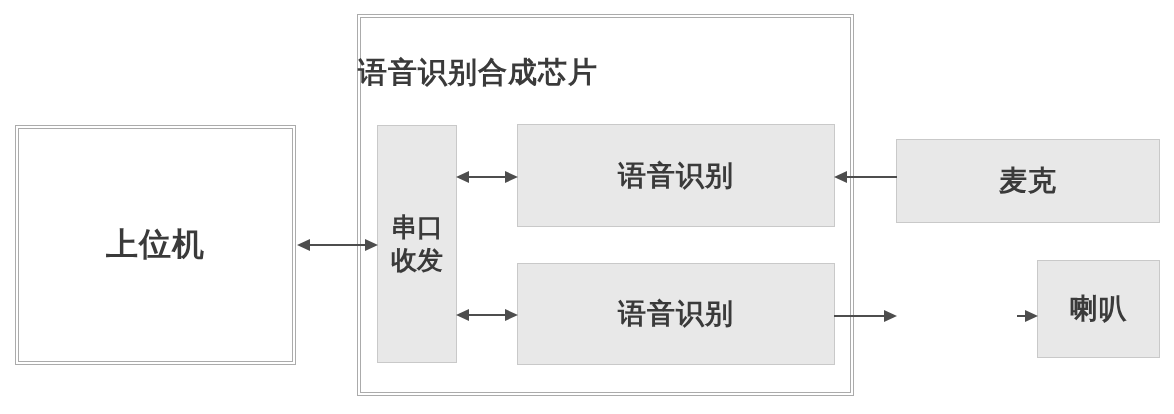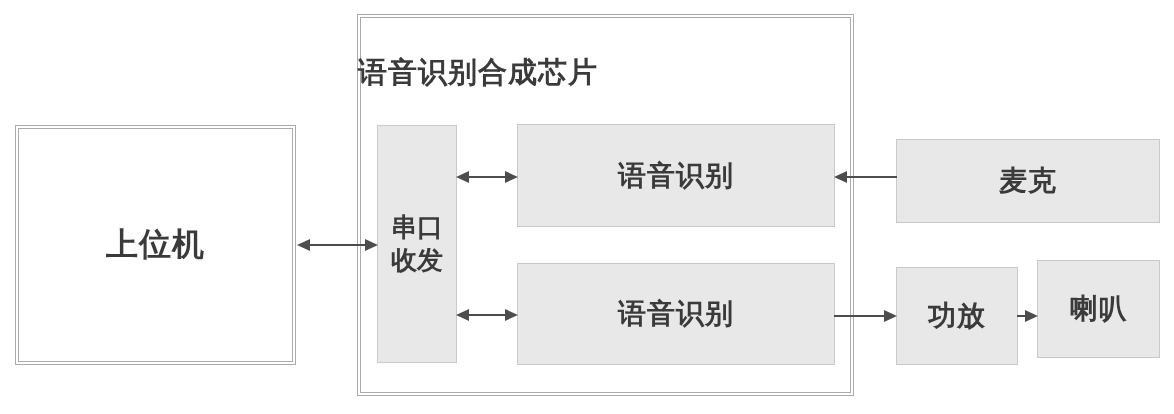--- a/index.html
+++ b/index.html
@@ -123,23 +123,20 @@
   </div>
 
   <div class="gbox tts">
     <span>语音识别</span>
   </div>
 
   <div class="gbox mic">
     <span>麦克</span>
   </div>
 
-  <div class="gbox amp">
-    <span>功放</span>
-  </div>
 
   <div class="gbox speaker">
     <span>喇叭</span>
   </div>
 
   <div class="arrow hl hr a-host-serial">
     <div class="shaft"></div>
     <div class="head l"></div>
     <div class="head r"></div>
   </div>

